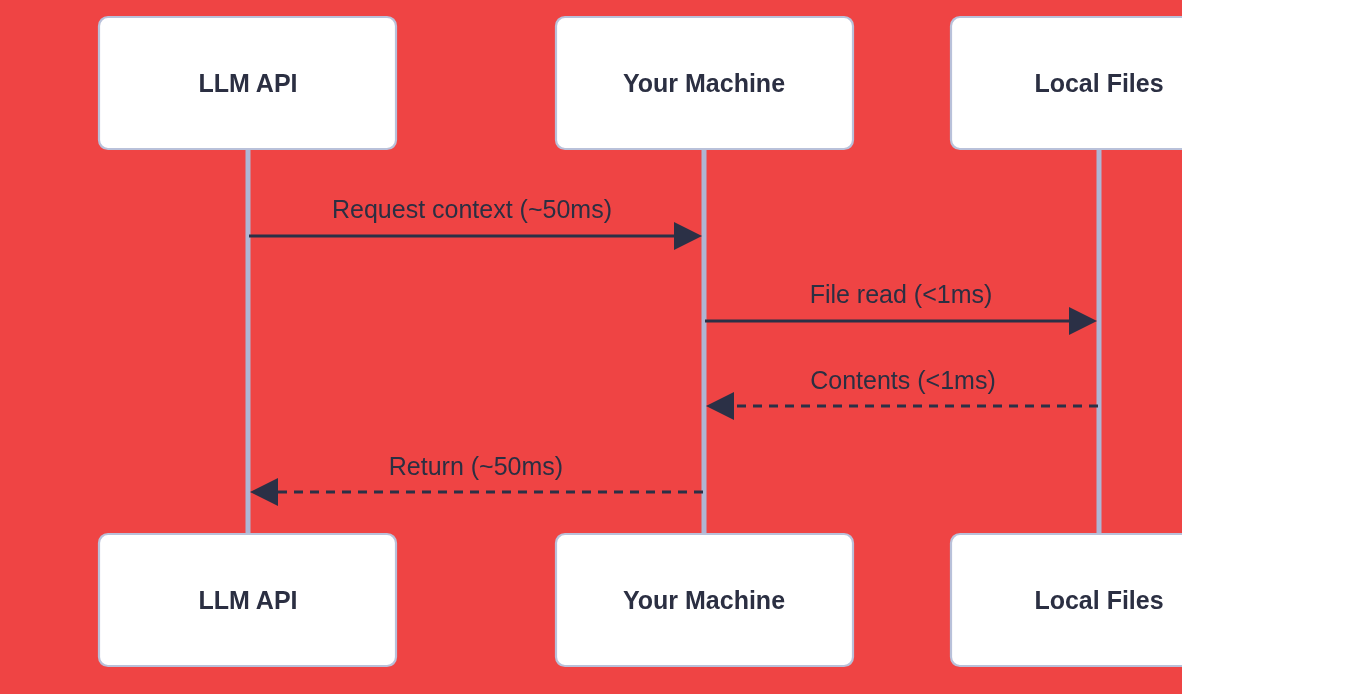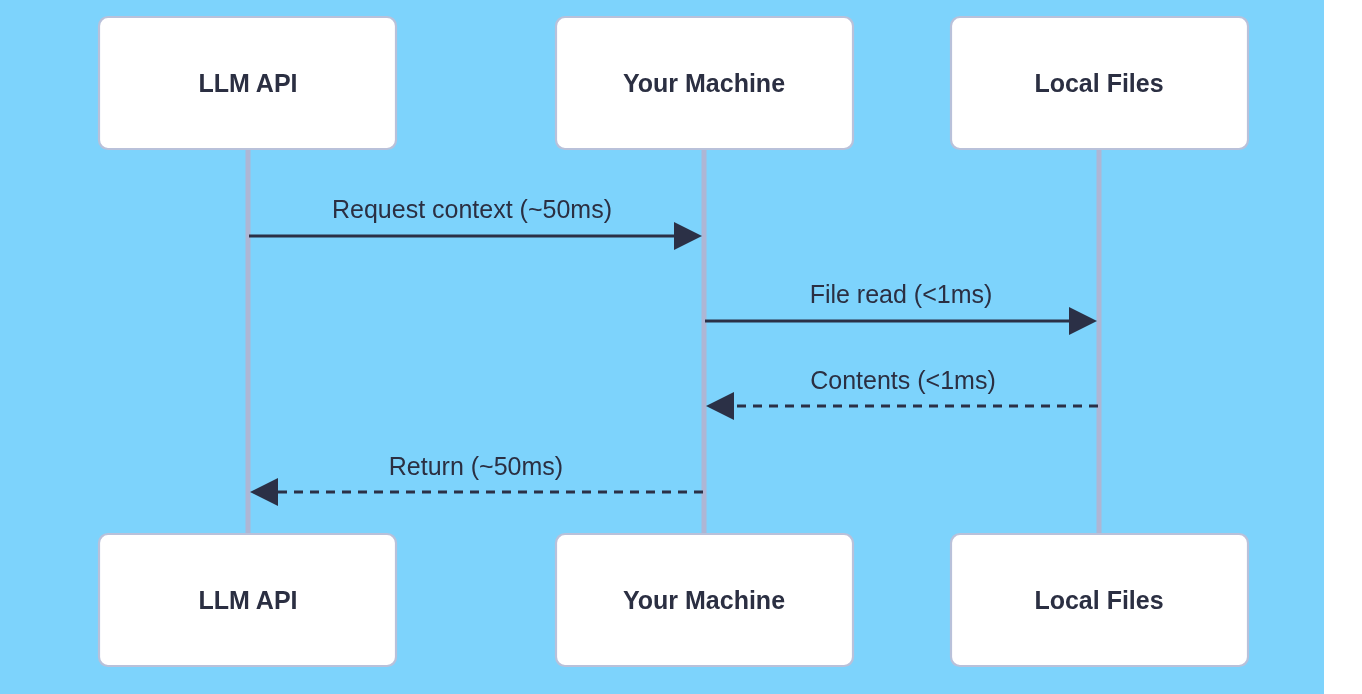--- a/index.html
+++ b/index.html
@@ -6,23 +6,23 @@
     margin: 0;
     padding: 0;
     background: #ffffff;
   }
   body {
     font-family: "Liberation Sans", sans-serif;
     -webkit-font-smoothing: antialiased;
   }
   #diagram-canvas {
     position: relative;
-    width: 1324px;
+    width: 1182px;
     height: 694px;
-    background: #7dd3fc;
+    background: #ef4444;
     overflow: hidden;
   }
   #sequence-svg {
     position: absolute;
     top: 0;
     left: 0;
     width: 1362px;
     height: 694px;
     display: block;
   }

